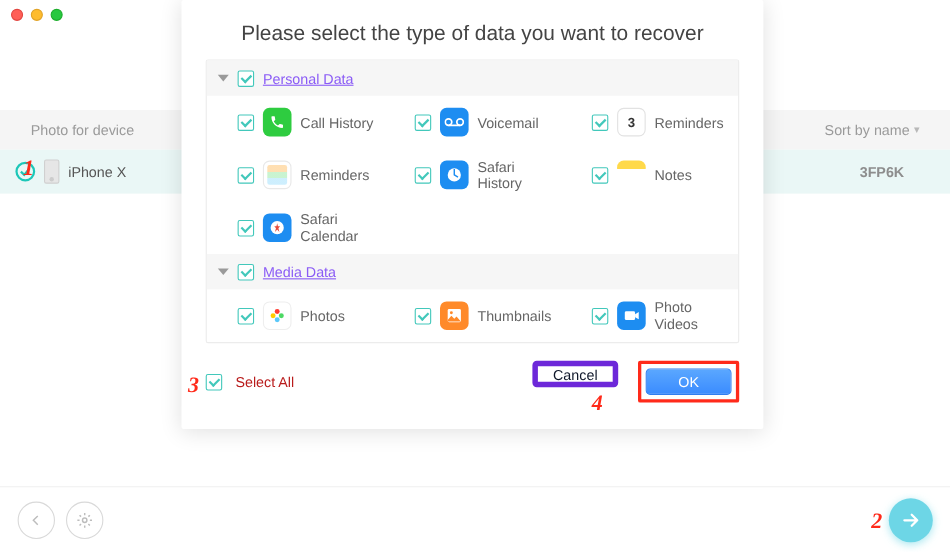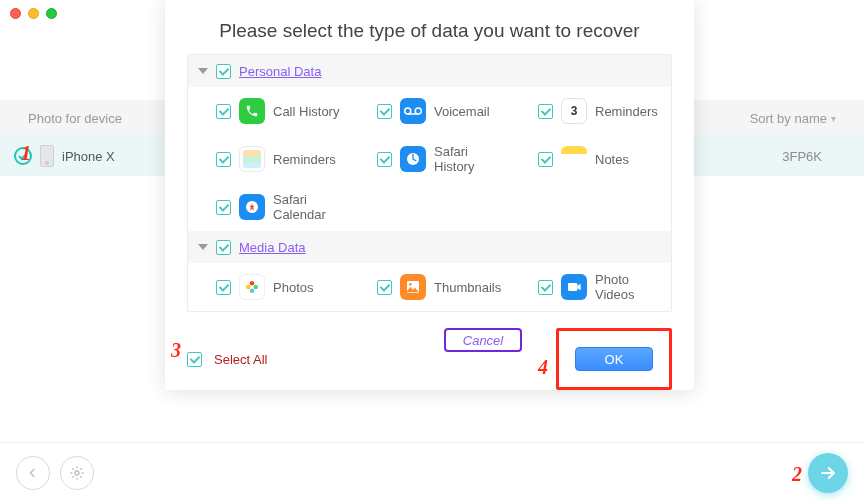--- a/index.html
+++ b/index.html
@@ -9,21 +9,21 @@
     .traffic { position: absolute; top: 8px; left: 10px; display: flex; gap: 7px; }
     .traffic span { width: 11px; height: 11px; border-radius: 50%; display: inline-block; }
     .tl-close { background: #ff5f57; border: 1px solid #e24640; }
     .tl-min   { background: #febc2e; border: 1px solid #e1a327; }
     .tl-max   { background: #28c840; border: 1px solid #1dad2c; }
 
     
     .devicehdr { position: absolute; left: 0; right: 0; top: 100px; height: 36px; background: #f5f5f5; display: flex; align-items: center; padding: 0 28px; color: #9a9a9a; font-size: 13px; justify-content: space-between; }
     .sortby { display: flex; align-items: center; gap: 4px; text-align: right; }
     .devicerow { position: absolute; left: 0; right: 0; top: 136px; height: 40px; background: #eaf7f6; display: flex; align-items: center; padding: 0 14px; gap: 8px; }
-    .devicerow .udid { margin-left: auto; padding-right: 28px; color: #8d8d8d; }
+    .devicerow .udid { margin-left: auto; padding-right: 28px; color: #8d8d8d; font-weight: bold; }
     .check-circle { width: 18px; height: 18px; border-radius: 50%; border: 2px solid #1cc7b8; display:flex; align-items:center; justify-content:center; color:#1cc7b8; font-size:11px; }
     .phone-ico { width: 14px; height: 22px; border-radius: 2px; background: #e6e6e6; border: 1px solid #d0d0d0; position: relative; }
     .phone-ico::after { content: ""; position: absolute; bottom: 1px; left: 50%; transform: translateX(-50%); width: 4px; height: 4px; border-radius: 50%; background: #ccc; }
 
     
     .modal { position: absolute; left: 165px; right: 170px; top: 0; height: 390px; background: #fff; box-shadow: 0 2px 20px rgba(0,0,0,0.12); border-radius: 2px; padding: 14px 22px 18px; display: flex; flex-direction: column; }
     .modal-title { text-align: center; font-size: 19px; color: #444; padding: 6px 0 12px; }
     .panel { border: 1px solid #ececec; border-radius: 2px; flex: 0 0 auto; }
 
     .group-hdr { background: #f6f6f6; height: 32px; display: flex; align-items: center; padding: 0 10px; gap: 8px; font-weight: 500; color: #8b5cf6; text-decoration: underline; }
@@ -46,23 +46,23 @@
     .ic-safb     { background: #1d8df1; }
     .ic-photos   { background: #fff; border:1px solid #eee; }
     .ic-photos svg { width:18px; height:18px; }
     .ic-pvid     { background: #1d8df1; }
     .ic-thumb    { background: #ff8a2a; }
 
     .footer { display: flex; align-items: center; padding-top: 16px; gap: 10px; }
     .select-all { display: flex; align-items: center; gap: 12px; color: #b91c1c; }
     .btns { margin-left: auto; display: flex; gap: 18px; }
     .btn { width: 78px; height: 24px; border-radius: 4px; font-size: 13px; display:flex; align-items:center; justify-content:center; cursor:pointer; }
-    .btn-cancel { background:#fff; border:2px solid #6d28d9; color:#8b5cf6;font-style:italic; }
+    .btn-cancel { background:#fff; border:5px solid #6d28d9; color:#0f172a; }
     .btn-ok { background: linear-gradient(#5aa7ff,#3b8cff); color:#fff; border:1px solid #2f7ef0; }
-    .ok-highlight { border: 3px solid #ff2a1a; padding: 16px; border-radius: 2px; margin-left: 16px; }
+    .ok-highlight { border: 3px solid #ff2a1a; padding: 4px; border-radius: 2px; }
 
     
     .bottombar { position: absolute; left: 0; right: 0; bottom: 0; height: 60px; border-top: 1px solid #f0f0f0; display:flex; align-items:center; padding: 0 16px; }
     .circ-btn { width: 34px; height: 34px; border-radius: 50%; border: 1px solid #d9d9d9; display:flex; align-items:center; justify-content:center; color:#bdbdbd; background:#fff; margin-right:10px; }
     .circ-next { width: 40px; height: 40px; border-radius: 50%; background:#6dd6e6; margin-left:auto; display:flex; align-items:center; justify-content:center; color:#fff; box-shadow: 0 2px 8px rgba(109,214,230,0.6); }
 
     
     .anno { position: absolute; font-family: Georgia, serif; font-style: italic; font-weight: bold; font-size: 20px; color: #ff2a1a; pointer-events: none; }
   </style>
 </head>

